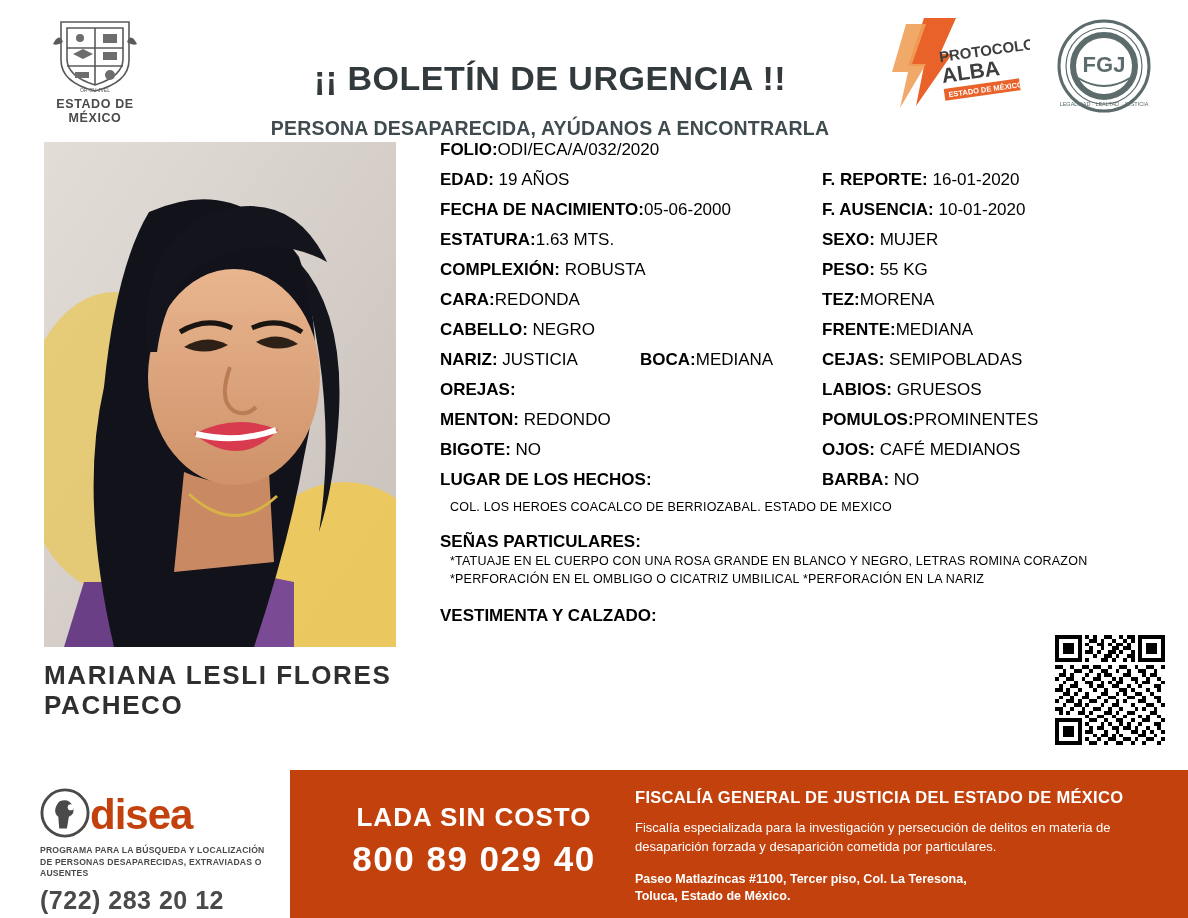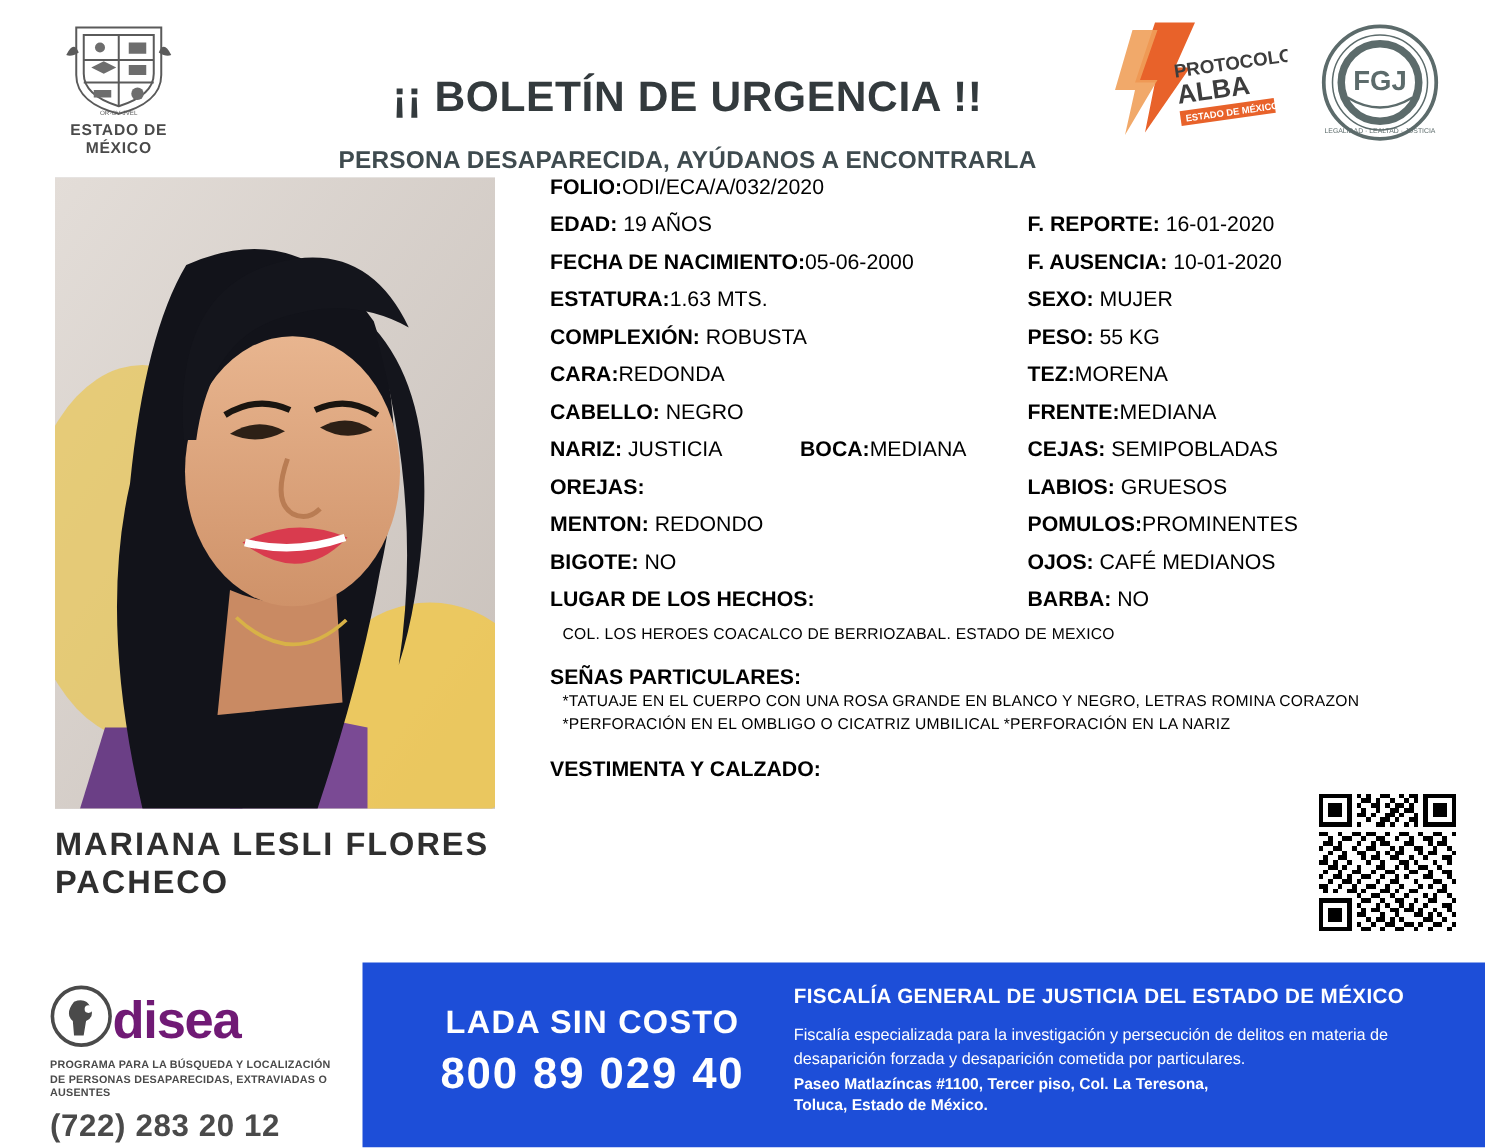--- a/index.html
+++ b/index.html
@@ -141,21 +141,21 @@
     left: 40px; top: 18px;
     width: 250px;
   }
   .disea-logo-row {
     display: flex;
     align-items: center;
   }
   .disea-word {
     font-size: 42px;
     font-weight: bold;
-    color: #701a75;
+    color: #c2410c;
     letter-spacing: -1px;
     line-height: 1;
   }
   .disea-sub {
     font-size: 8.6px;
     font-weight: bold;
     color: #4a4a4a;
     letter-spacing: .2px;
     line-height: 1.35;
     margin-top: 3px;
@@ -164,21 +164,21 @@
     font-size: 25px;
     font-weight: bold;
     color: #4a4a4a;
     letter-spacing: .5px;
     margin-top: 6px;
   }
   .gray-panel {
     position: absolute;
     left: 290px; top: 0;
     width: 898px; height: 148px;
-    background: #1d4ed8;
+    background: #c2410c;
     color: #fff;
   }
   .lada-box {
     position: absolute;
     left: 24px; top: 32px;
     width: 320px;
     text-align: center;
   }
   .lada-lbl {
     font-size: 26px;
@@ -204,21 +204,21 @@
   }
   .fg-desc {
     font-size: 13px;
     line-height: 1.45;
     margin-top: 12px;
   }
   .fg-addr {
     font-size: 12.5px;
     font-weight: bold;
     line-height: 1.4;
-    margin-top: 2px;
+    margin-top: 14px;
   }
 </style>
 </head>
 <body>
 
 <div class="header">
 
   <div class="coat-wrap">
     <div class="coat-shield">
       <svg viewBox="0 0 88 80" width="88" height="80" aria-hidden="true">

